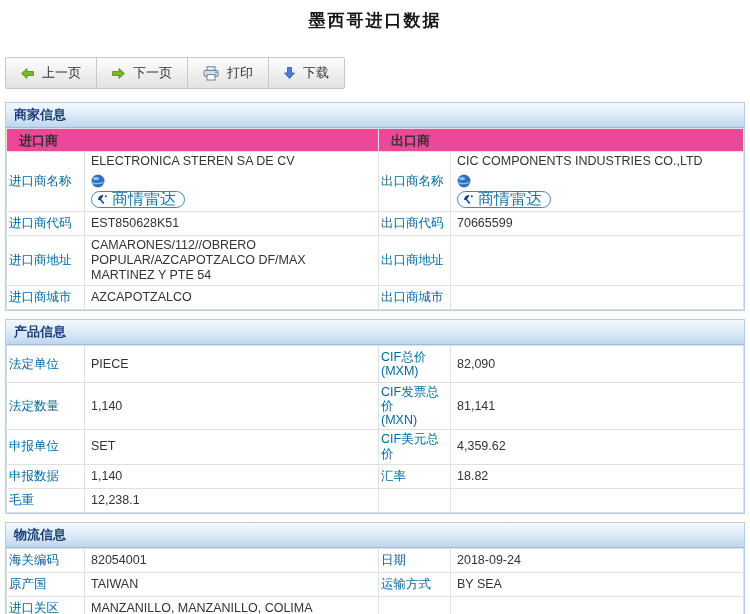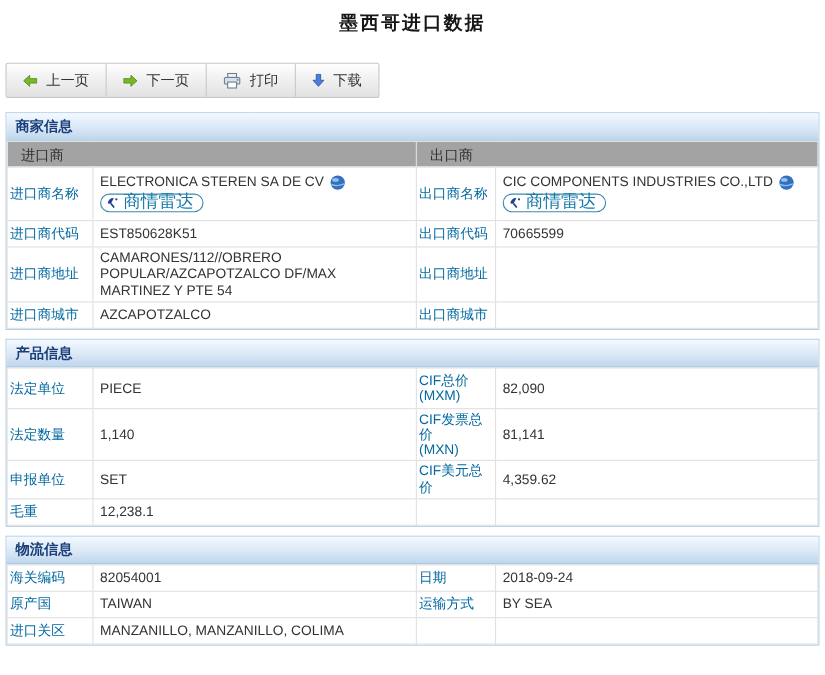--- a/index.html
+++ b/index.html
@@ -20,26 +20,26 @@
   .tb-btn:last-child{border-right:none;}
   
   .content{margin-top:13px;}
   .section{margin:0 5px 8px 5px;border:1px solid #b3cfe8;}
   .section-header{padding:3px 8px;background:linear-gradient(#f4f9fe,#dae8f6 55%,#bfd6ec);
       border-bottom:1px solid #9bbddd;color:#1a3e7a;font-weight:bold;font-size:13px;}
   table.grid{width:100%;border-collapse:collapse;table-layout:fixed;font-size:12.5px;}
   .grid td{border:1px solid #e0e0e0;padding:2px 6px;vertical-align:middle;
       word-wrap:break-word;height:19px;line-height:15px;}
   .grid td.lbl{text-align:left;padding:2px 2px;color:#0369a1;}
-  .grid tr.subhead td{font-weight:normal;font-size:13px;text-align:left;padding-left:12px;
-      background:#a3a3a3;height:18px;margin-top:12px;}
+  .grid tr.subhead td{font-weight:bold;font-size:13px;text-align:left;padding-left:12px;
+      background:#ec4899;height:18px;margin-top:12px;}
   .grid tr.r-name td{height:44px;}
   .grid tr.r-addr td{height:42px;}
   .grid tr.r-tall td{height:32px;line-height:14px;}
-  .name-line{display:flex;align-items:flex-end;gap:5px;}
+  .name-line{display:flex;align-items:flex-start;gap:5px;flex-direction:column;}
   .radar{display:inline-flex;align-items:center;gap:3px;border:1px solid #3c89ae;
       border-radius:9px;padding:0 8px 1px 5px;color:#157aa8;font-size:16px;line-height:14px;
       background:#fff;cursor:pointer;margin-top:3px;}
   .globe{cursor:pointer;flex:0 0 auto;}
 </style>
 </head>
 <body>
 
 
 
@@ -187,20 +187,26 @@
         </td>
         <td>81,141</td>
       </tr>
       <tr>
         <td class="lbl">申报单位</td>
         <td>SET</td>
         <td class="lbl">CIF美元总价</td>
         <td>4,359.62</td>
       </tr>
       <tr>
+        <td class="lbl">申报数据</td>
+        <td>1,140</td>
+        <td class="lbl">汇率</td>
+        <td>18.82</td>
+      </tr>
+      <tr>
         <td class="lbl">毛重</td>
         <td>12,238.1</td>
         <td class="lbl"></td>
         <td></td>
       </tr>
     </tbody>
       </table>
   </div>
 
   <div class="section">

